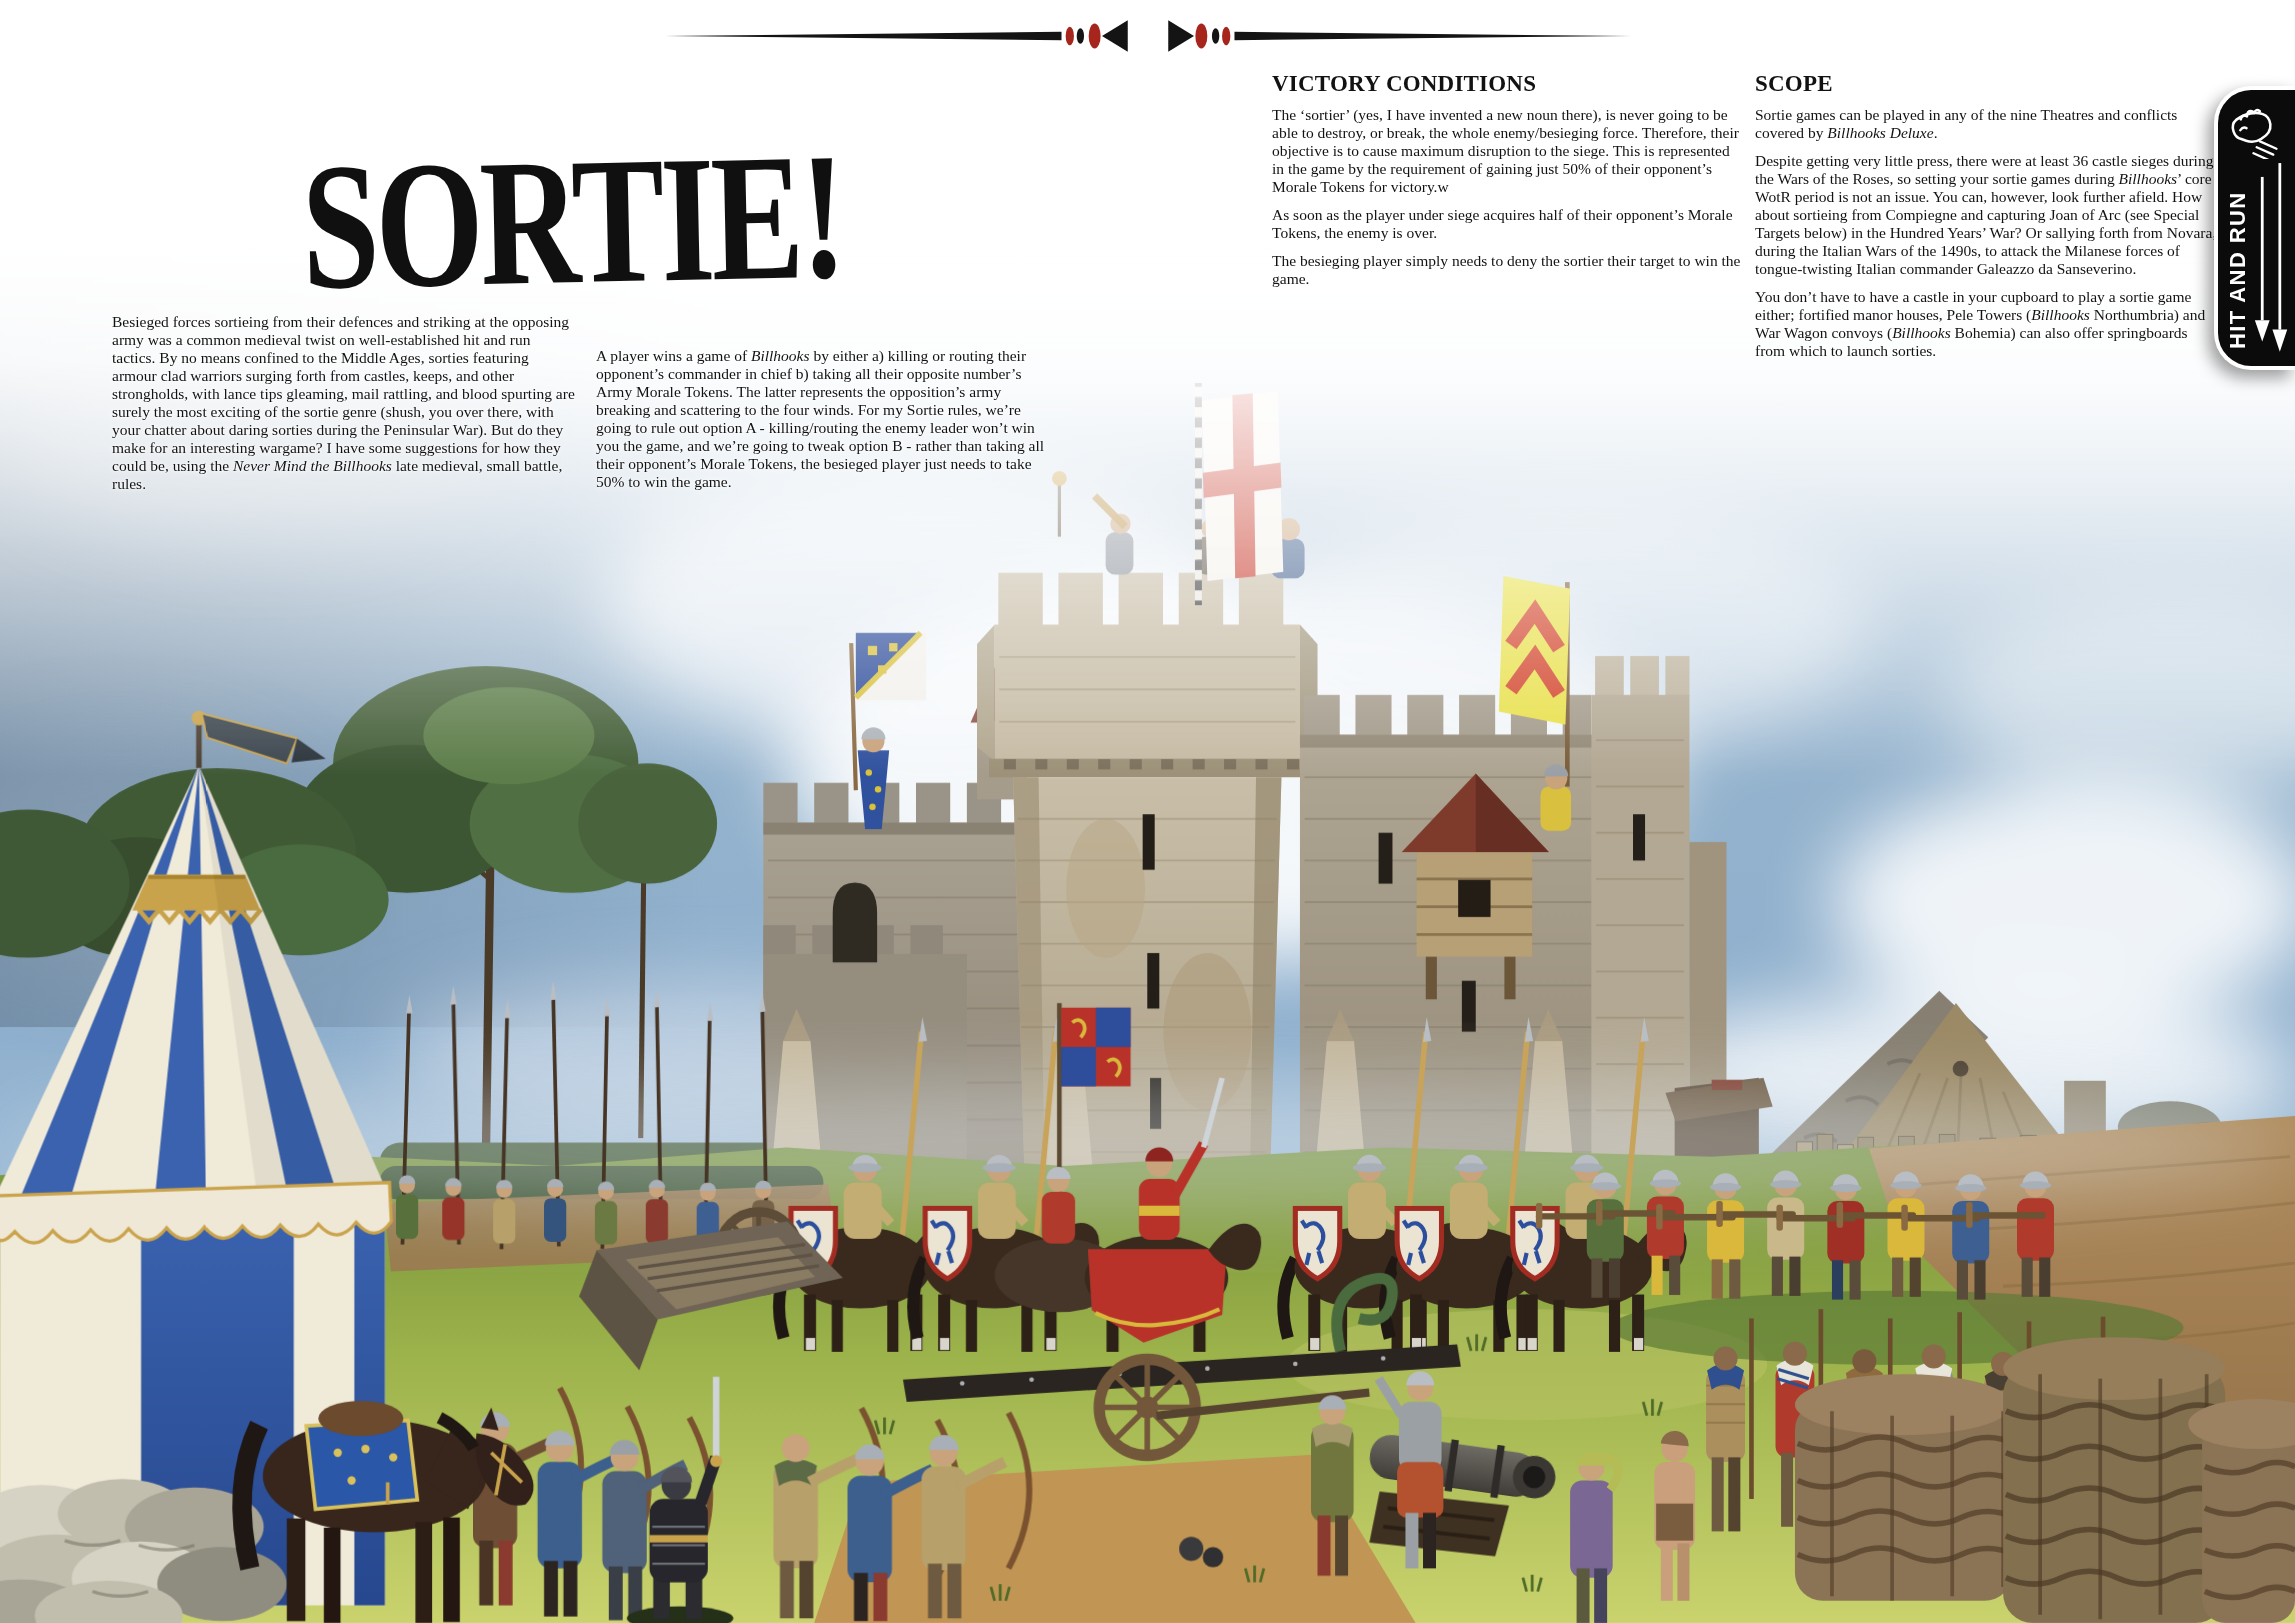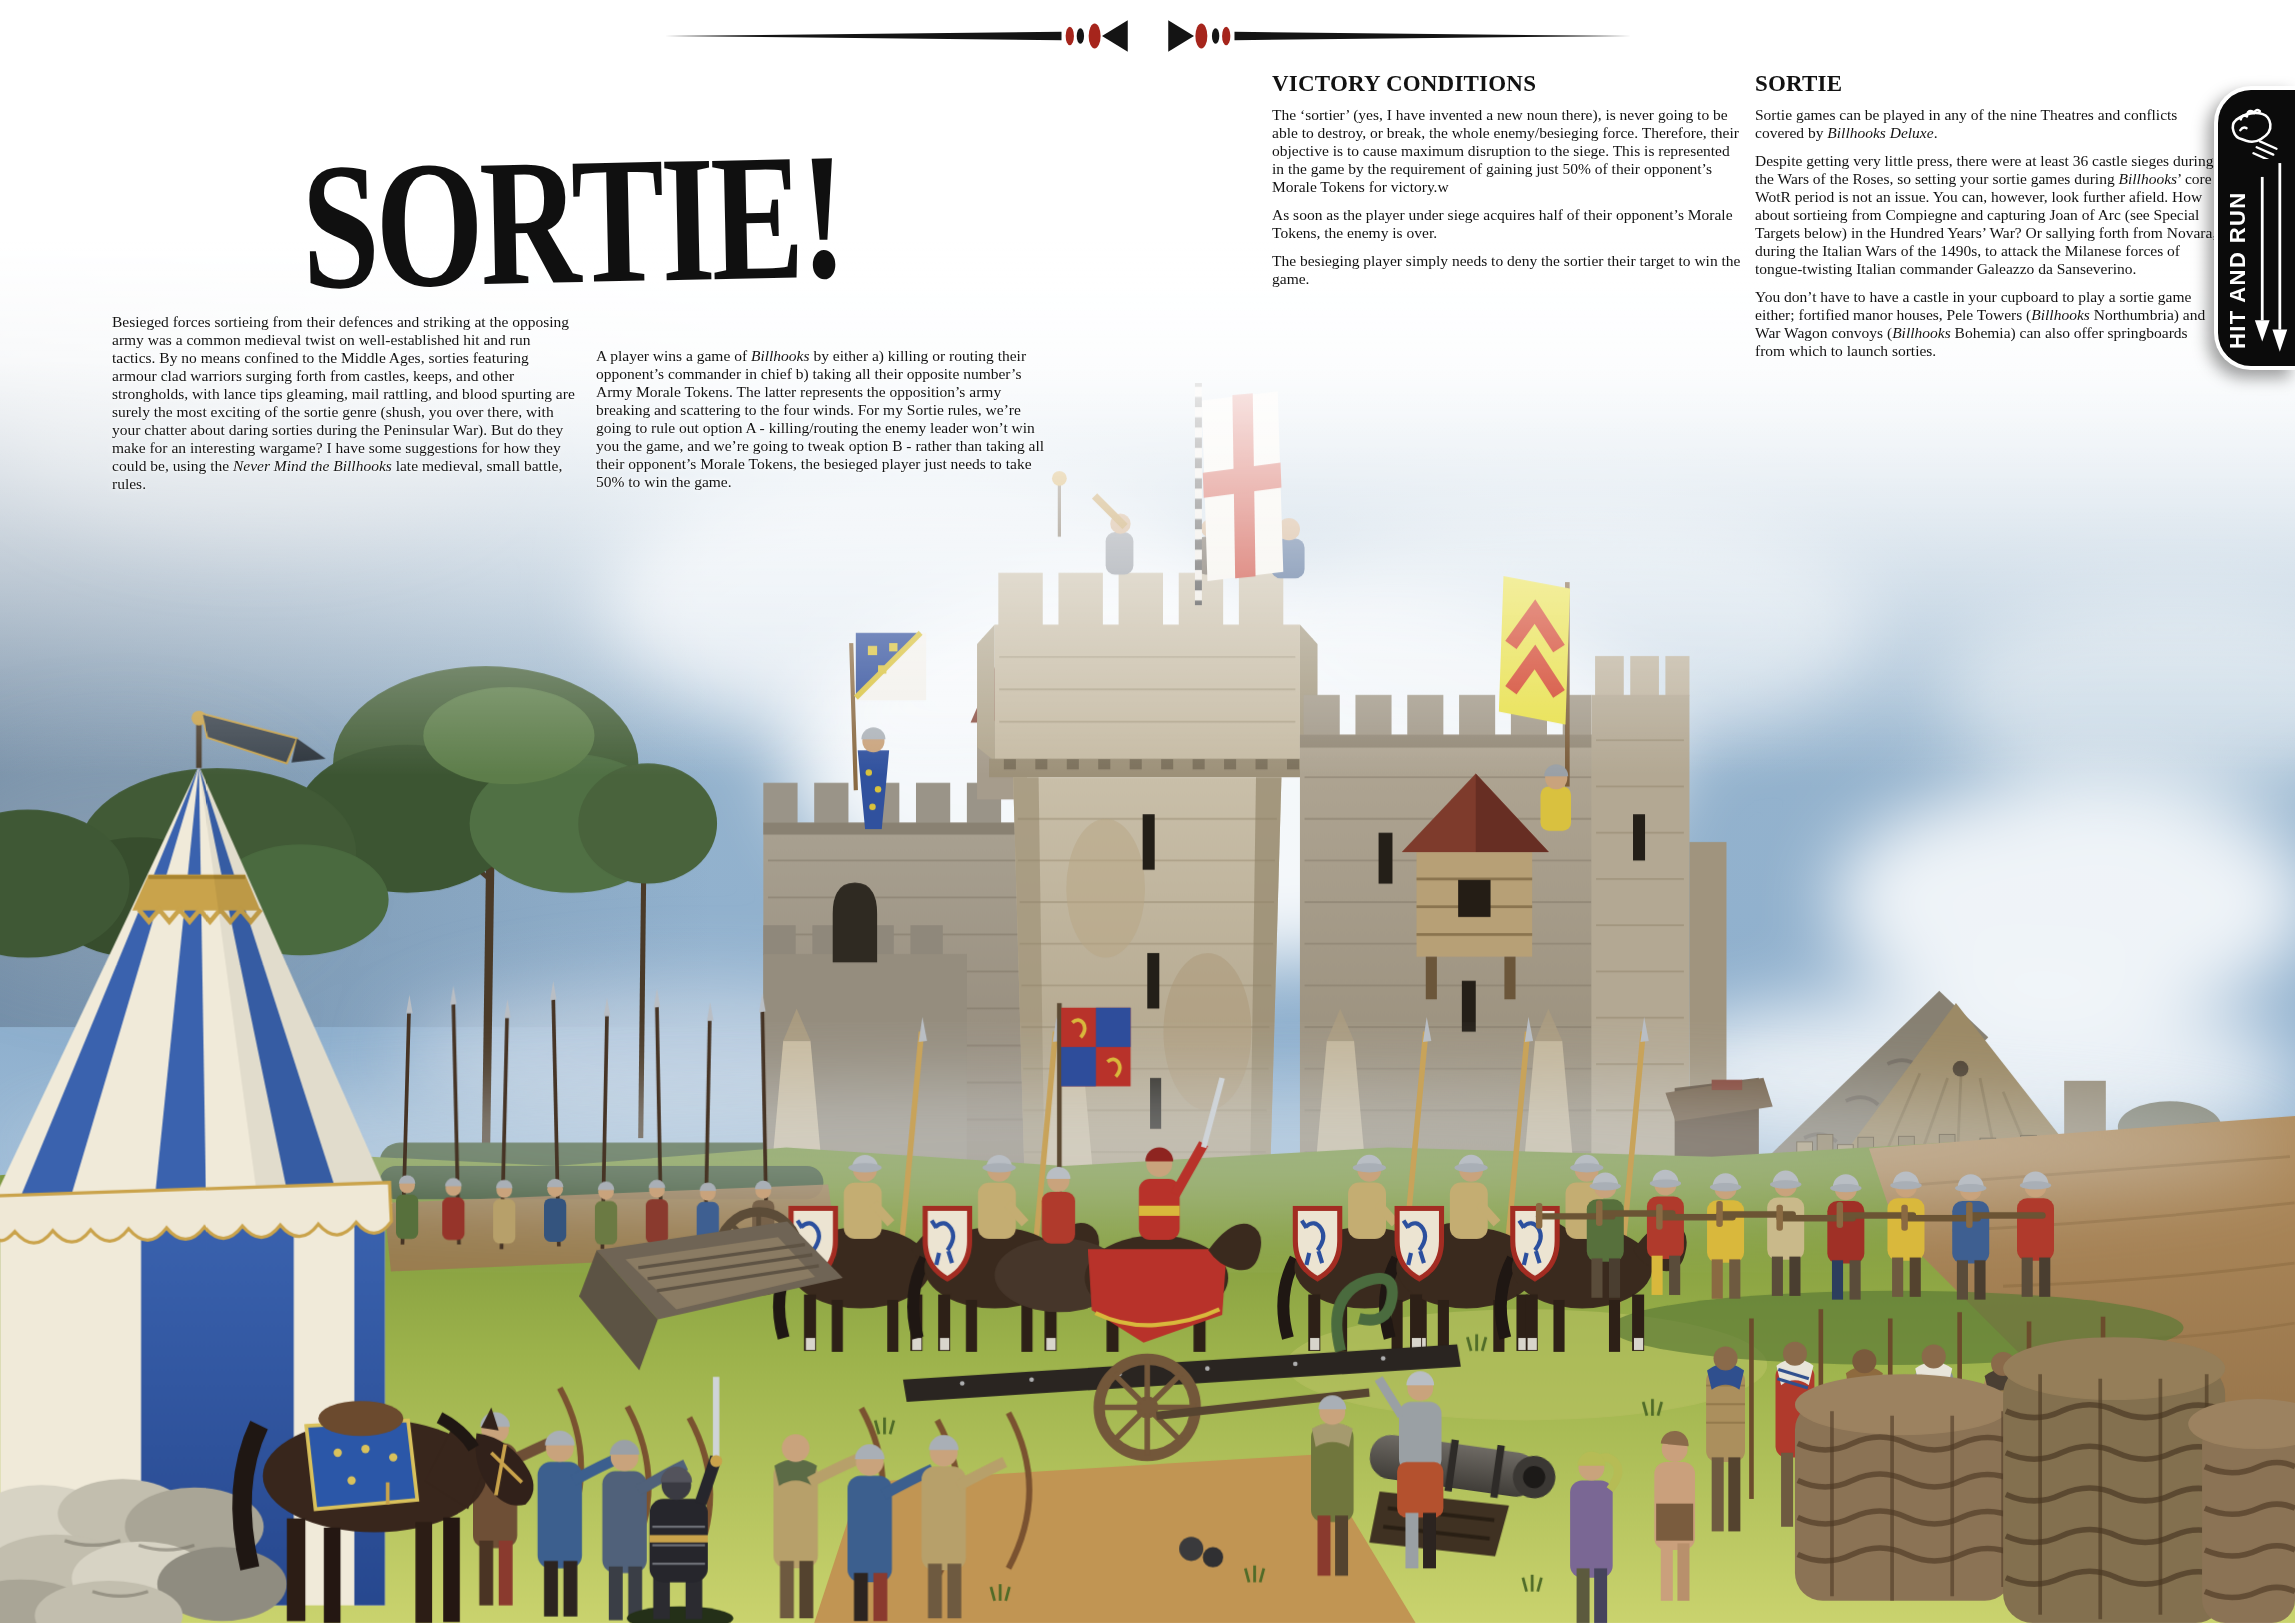--- a/index.html
+++ b/index.html
@@ -807,21 +807,21 @@
   </div>
 
   <div id="sec-victory" class="txt bt section">
     <h2>VICTORY CONDITIONS</h2>
     <p><span>The ‘sortier’ (yes, I have invented a new noun there), is never going to be able to destroy, or break, the whole enemy/besieging force. Therefore, their objective is to cause maximum disruption to the siege. This is represented in the game by the requirement of gaining just 50% of their opponent’s Morale Tokens for victory.w</span></p>
     <p><span>As soon as the player under siege acquires half of their opponent’s Morale Tokens, the enemy is over.</span></p>
     <p><span>The besieging player simply needs to deny the sortier their target to win the game.</span></p>
   </div>
 
   <div id="sec-scope" class="txt bt section">
-    <h2>SORTIE</h2>
+    <h2>SCOPE</h2>
     <p><span>Sortie games can be played in any of the nine Theatres and conflicts covered by </span><em>Billhooks Deluxe</em><span>.</span></p>
     <p><span>Despite getting very little press, there were at least 36 castle sieges during the Wars of the Roses, so setting your sortie games during </span><em>Billhooks</em><span>’ core WotR period is not an issue. You can, however, look further afield. How about sortieing from Compiegne and capturing Joan of Arc (see Special Targets below) in the Hundred Years’ War? Or sallying forth from Novara, during the Italian Wars of the 1490s, to attack the Milanese forces of tongue-twisting Italian commander Galeazzo da Sanseverino.</span></p>
     <p><span>You don’t have to have a castle in your cupboard to play a sortie game either; fortified manor houses, Pele Towers (</span><em>Billhooks</em><span> Northumbria) and War Wagon convoys (</span><em>Billhooks</em><span> Bohemia) can also offer springboards from which to launch sorties.</span></p>
   </div>
 
   <div id="edge-tab">
     <svg class="fist-svg" width="57" height="62" viewBox="0 0 124 134" xmlns="http://www.w3.org/2000/svg">
       <g stroke="#ffffff" stroke-width="5.5" fill="none" stroke-linecap="round" stroke-linejoin="round" transform="rotate(-18 62 56)">
         <path d="M28,38 q-13,5 -13,22 q0,15 11,21 l9,7 q15,11 33,6 q24,-5 28,-24 q3,-17 -9,-26 q-22,-17 -59,-6 z"></path>
         <path d="M38,40 q7,-11 15,-2"></path>

